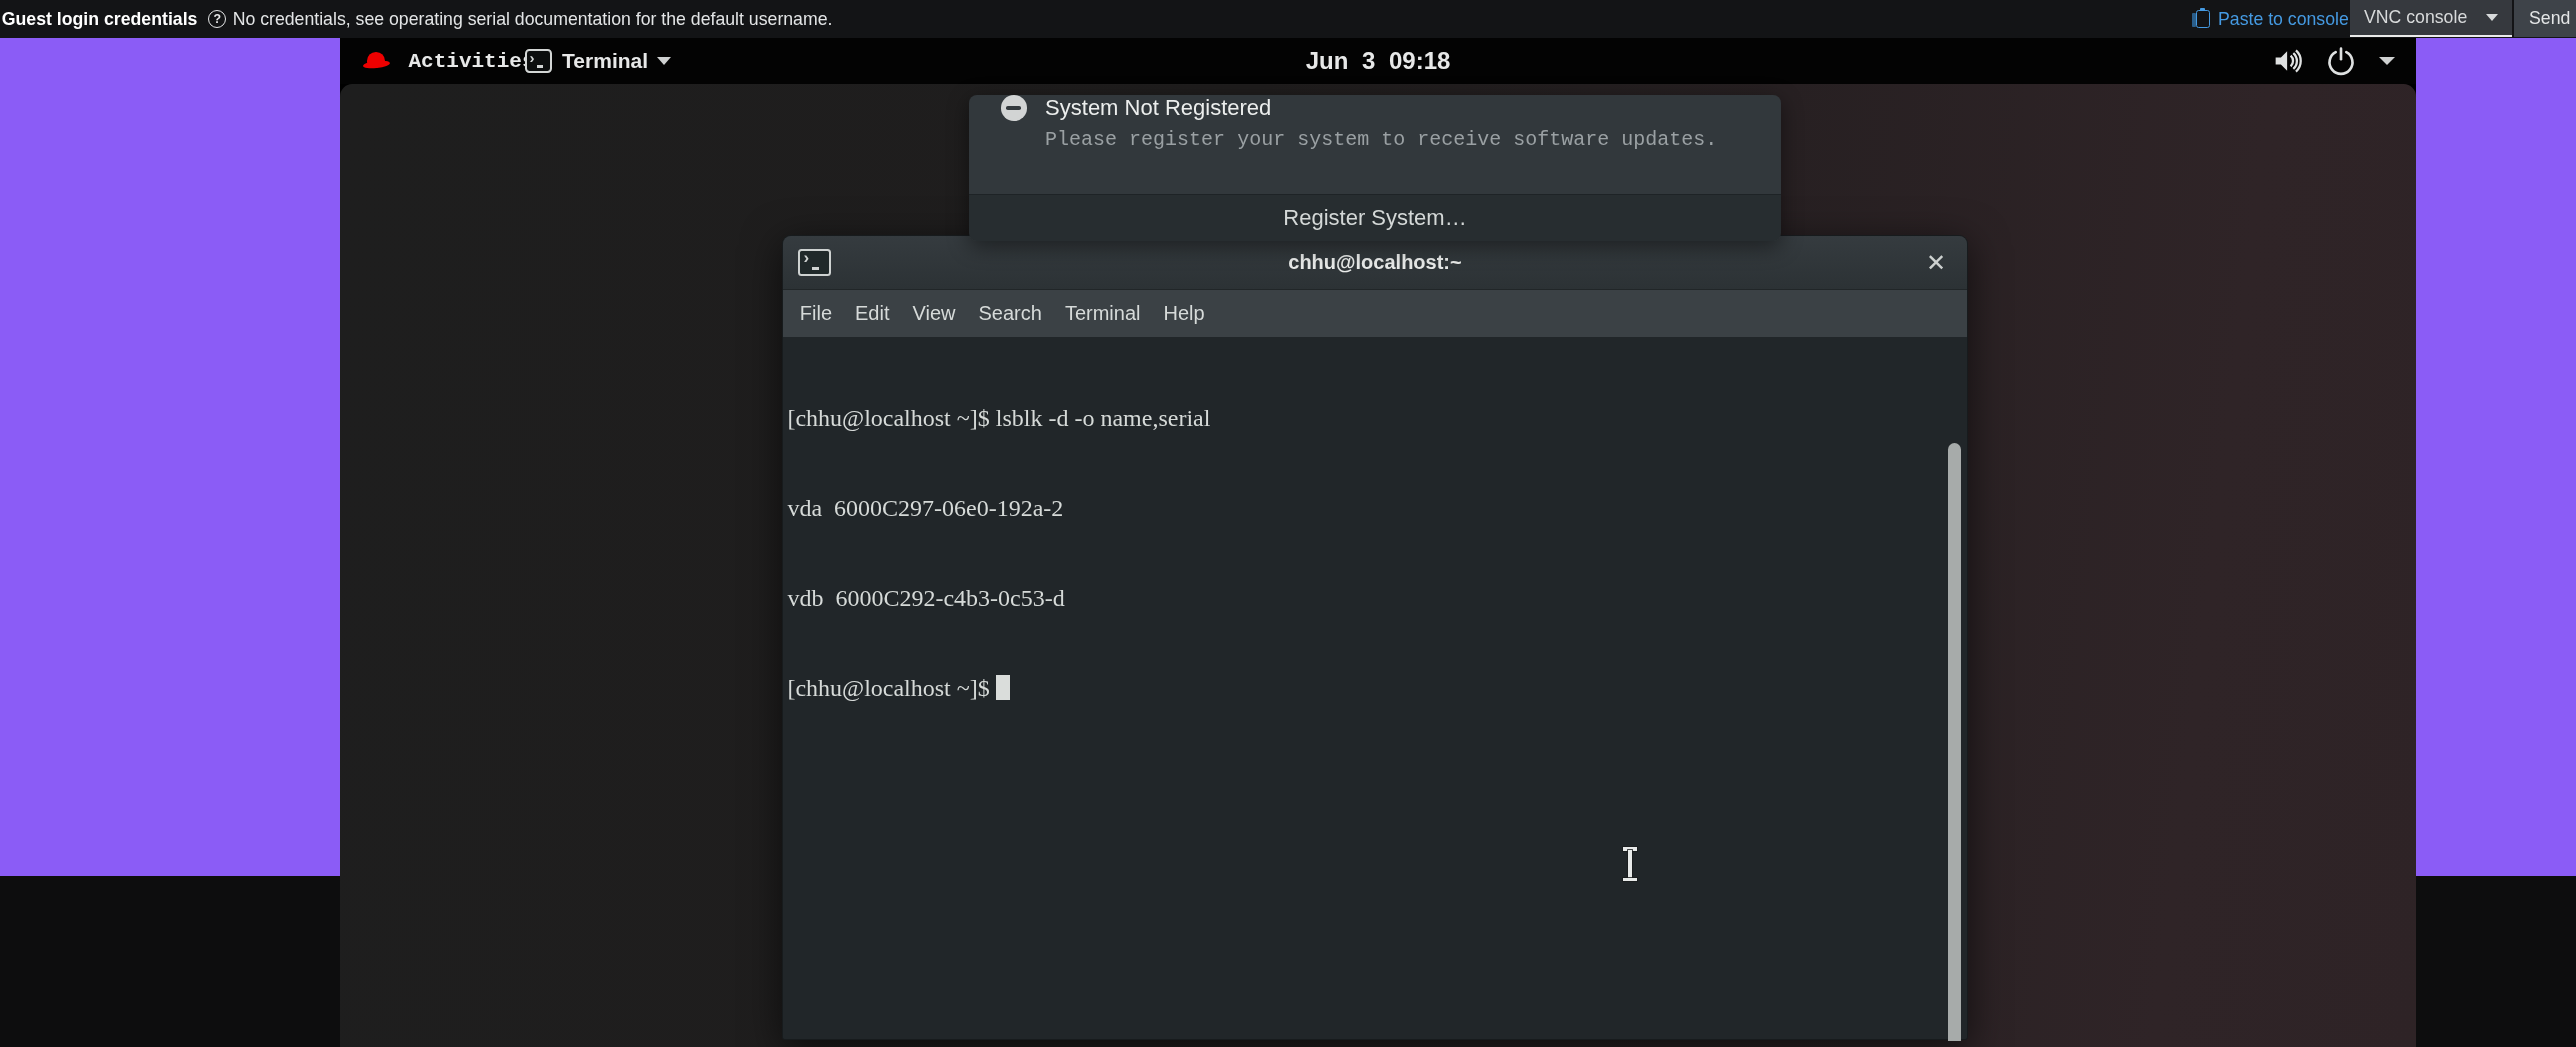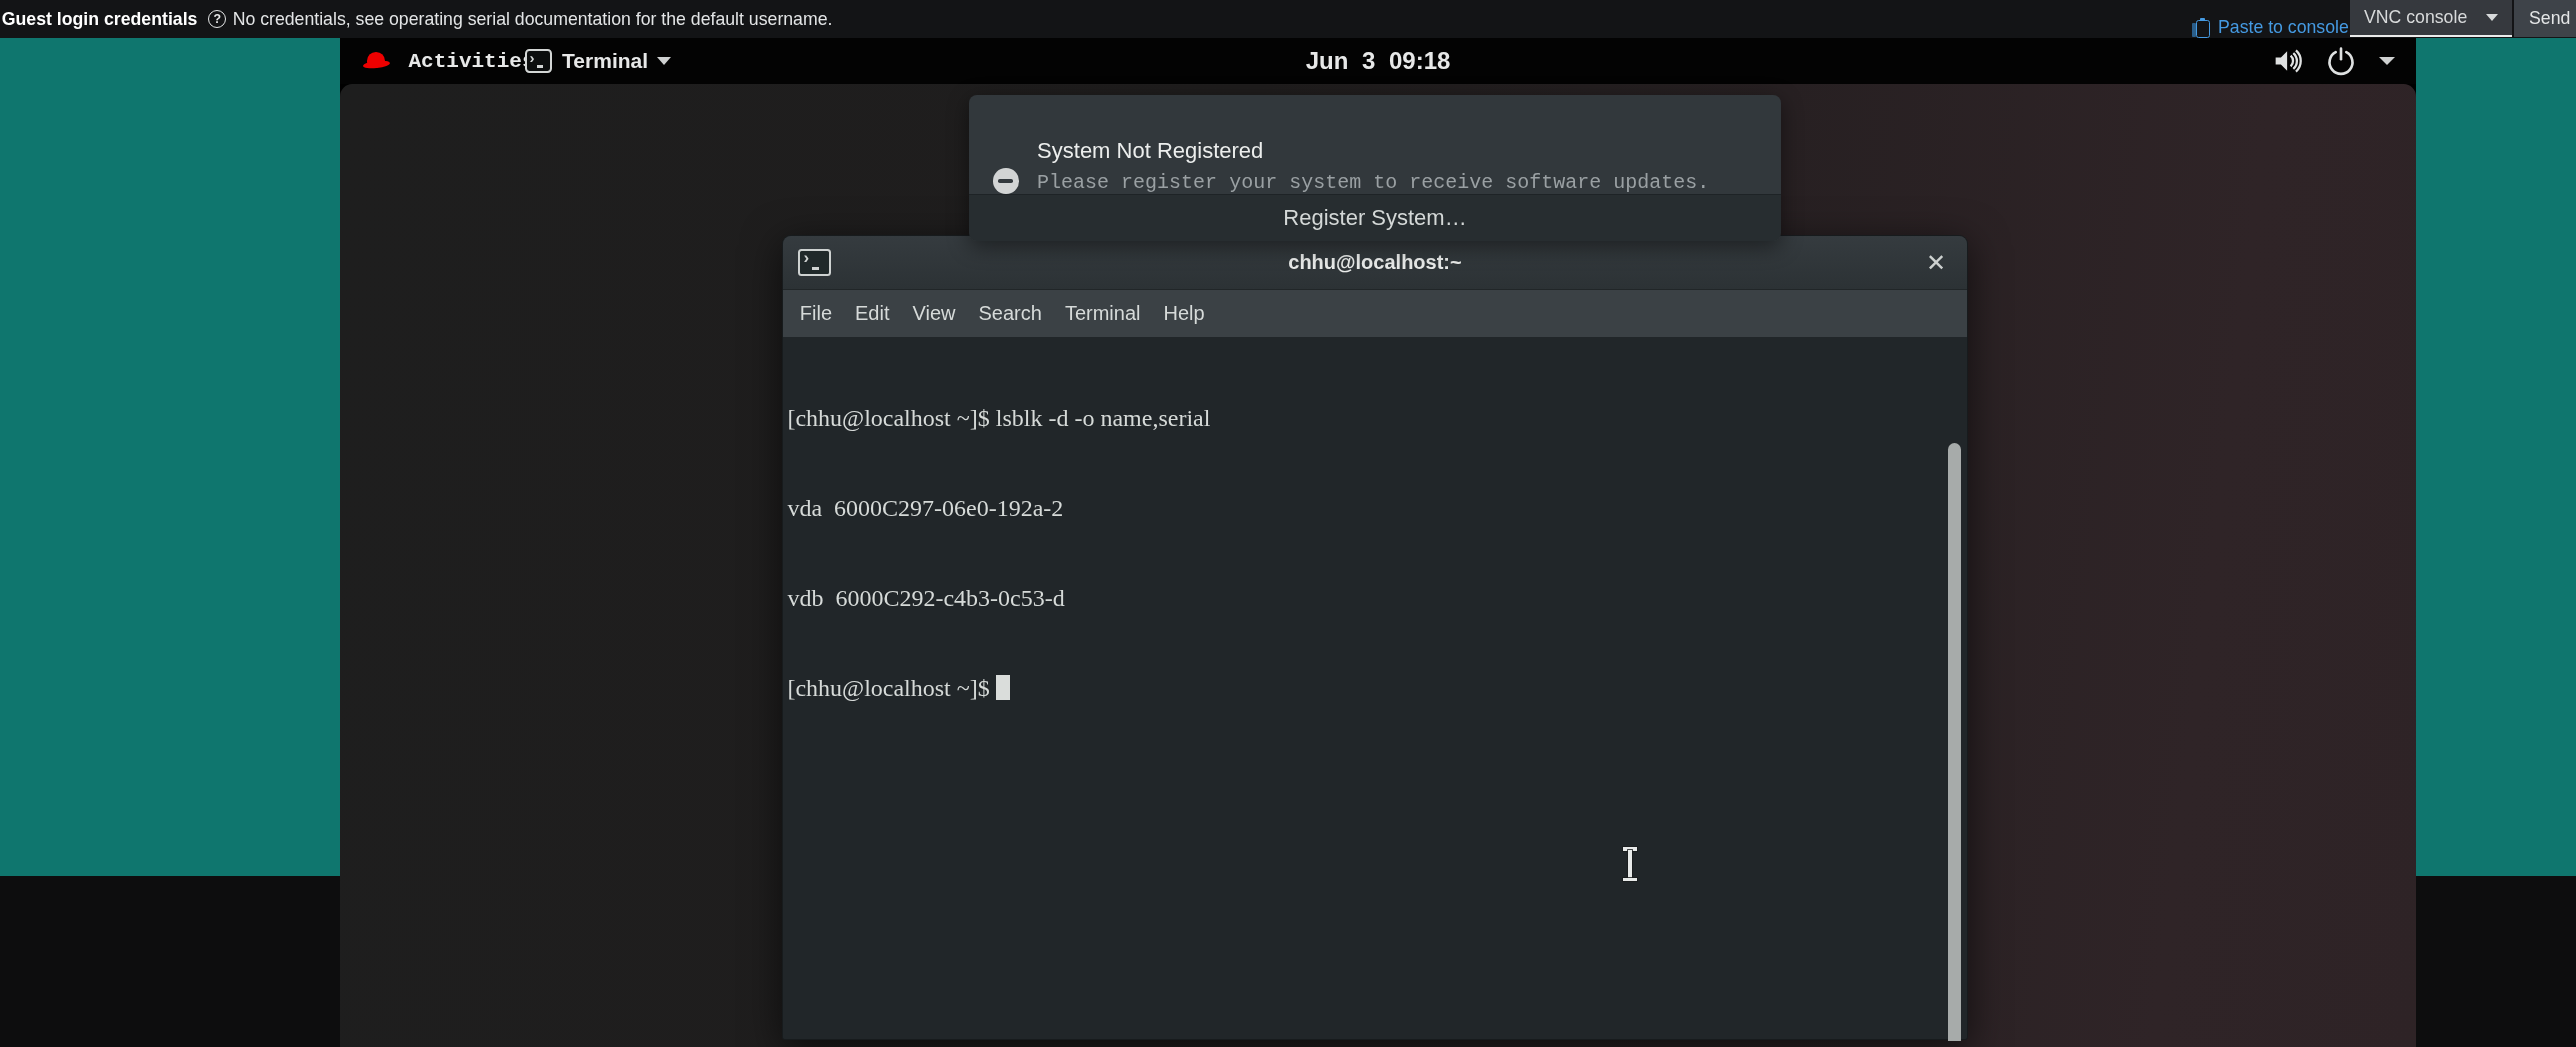--- a/index.html
+++ b/index.html
@@ -1,28 +1,28 @@
 <!DOCTYPE html>
 <html style="font-size:14px"><head>
 <meta charset="utf-8">
 <style>
   * { margin:0; padding:0; box-sizing:border-box; }
   html,body { width:2576px; height:1048px; overflow:hidden; background:#0d0d0e;
               font-family:"Liberation Sans","DejaVu Sans",sans-serif; }
-  #root { position:relative; width:2576px; height:876px; background:#0f766e; }
+  #root { position:relative; width:2576px; height:876px; background:#8b5cf6; }
 
   
   .vnc-header { position:absolute; left:0; top:0; width:2576px; height:38px;
                 background:#131416; display:flex; align-items:center; }
   .cred-label { font-weight:bold; font-size:17.7px; color:#ffffff; margin-left:1.8px; white-space:nowrap; }
   .help-icon { width:18.5px; height:18.5px; border:1.8px solid #e6e8e8; border-radius:50%;
                margin:0 6.2px 0 10.6px; display:flex; align-items:center; justify-content:center;
                color:#e6e8e8; font-size:12.4px; font-weight:bold; flex:none; }
   .cred-text { font-size:17.7px; color:#e3e5e6; white-space:nowrap; }
-  .paste-btn { position:absolute; left:2196px; top:0; height:38px; display:flex; align-items:flex-end;
+  .paste-btn { position:absolute; left:2196px; top:0; height:38px; display:flex; align-items:center;
                color:#459ae2; font-size:17.7px; cursor:pointer; white-space:nowrap; }
   .clip-icon { position:relative; width:14px; height:17.7px; border:1.8px solid #459ae2; border-radius:2.6px;
                margin-right:8px; background:#131416; }
   .clip-icon::before { content:""; position:absolute; left:2.6px; top:-3.5px; width:5.3px; height:3.5px;
                background:#459ae2; border-radius:0.9px; }
   .clip-icon::after { content:""; position:absolute; left:-5.3px; top:1.8px; width:4.4px; height:14px;
                background:#2a5e8a; border-radius:0.9px; }
   .vnc-select { position:absolute; left:2350px; top:0; width:162px; height:37px; background:#36393e;
                 border-bottom:2.6px solid #ebebeb; display:flex; align-items:center;
                 justify-content:space-between; padding:0 14px; cursor:pointer; }
@@ -64,21 +64,21 @@
                border-top:8.8px solid #cfd1d1; }
 
   .desktop { position:absolute; left:0; top:46px; width:100%; height:964px;
              border-radius:12.4px 12.4px 0 0;
              background:linear-gradient(97deg,#1e1e1e 0%,#1f1d1d 42%,#272022 66%,#2f2427 88%,#2e2326 100%); }
 
   
   .notification { position:absolute; left:969px; top:95px; width:812px; z-index:30;
                   box-shadow:0 5.3px 21px rgba(0,0,0,.45); border-radius:8px; }
   .notif-main { height:99px; background:#32383c; border-radius:8px 8px 0 0;
-                display:flex; align-items:flex-end; padding-left:24px; cursor:pointer; }
+                display:flex; align-items:flex-start; padding-left:32px; cursor:pointer; }
   .notif-icon { width:25.6px; height:25.6px; border-radius:50%; background:#d2d4d4; position:relative; flex:none; }
   .notif-icon::before { content:""; position:absolute; left:5.3px; top:10.6px; width:15px; height:4.4px;
                 background:#33393d; border-radius:1.8px; }
   .notif-text { margin-left:18.5px; }
   .notif-title { font-size:22px; color:#eceeed; }
   .notif-body { font-size:20px; color:#9aa0a3; margin-top:7px;font-family:Liberation Mono, monospace; }
   .notif-action { height:47px; background:#272d30; border-top:0.9px solid #1e2326;
                   border-radius:0 0 8px 8px; display:flex; align-items:center; justify-content:center;
                   font-size:22px; color:#d4d8d7; cursor:pointer; }
 

